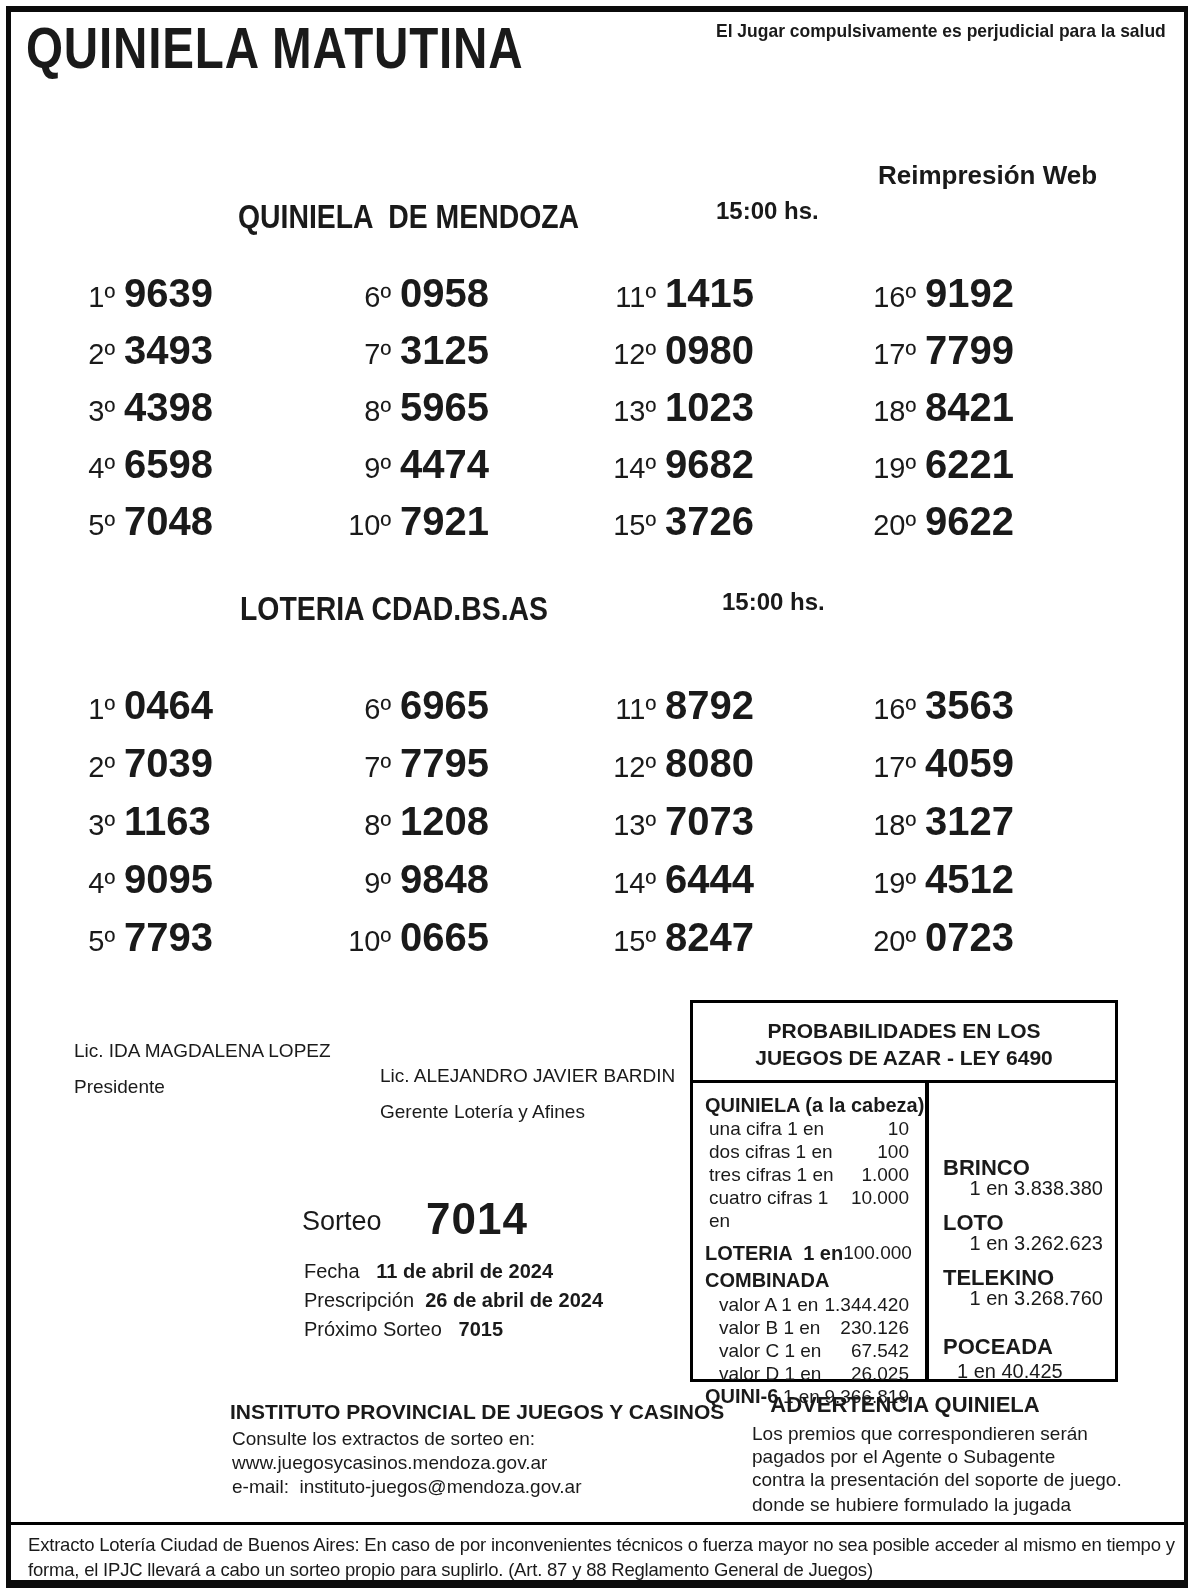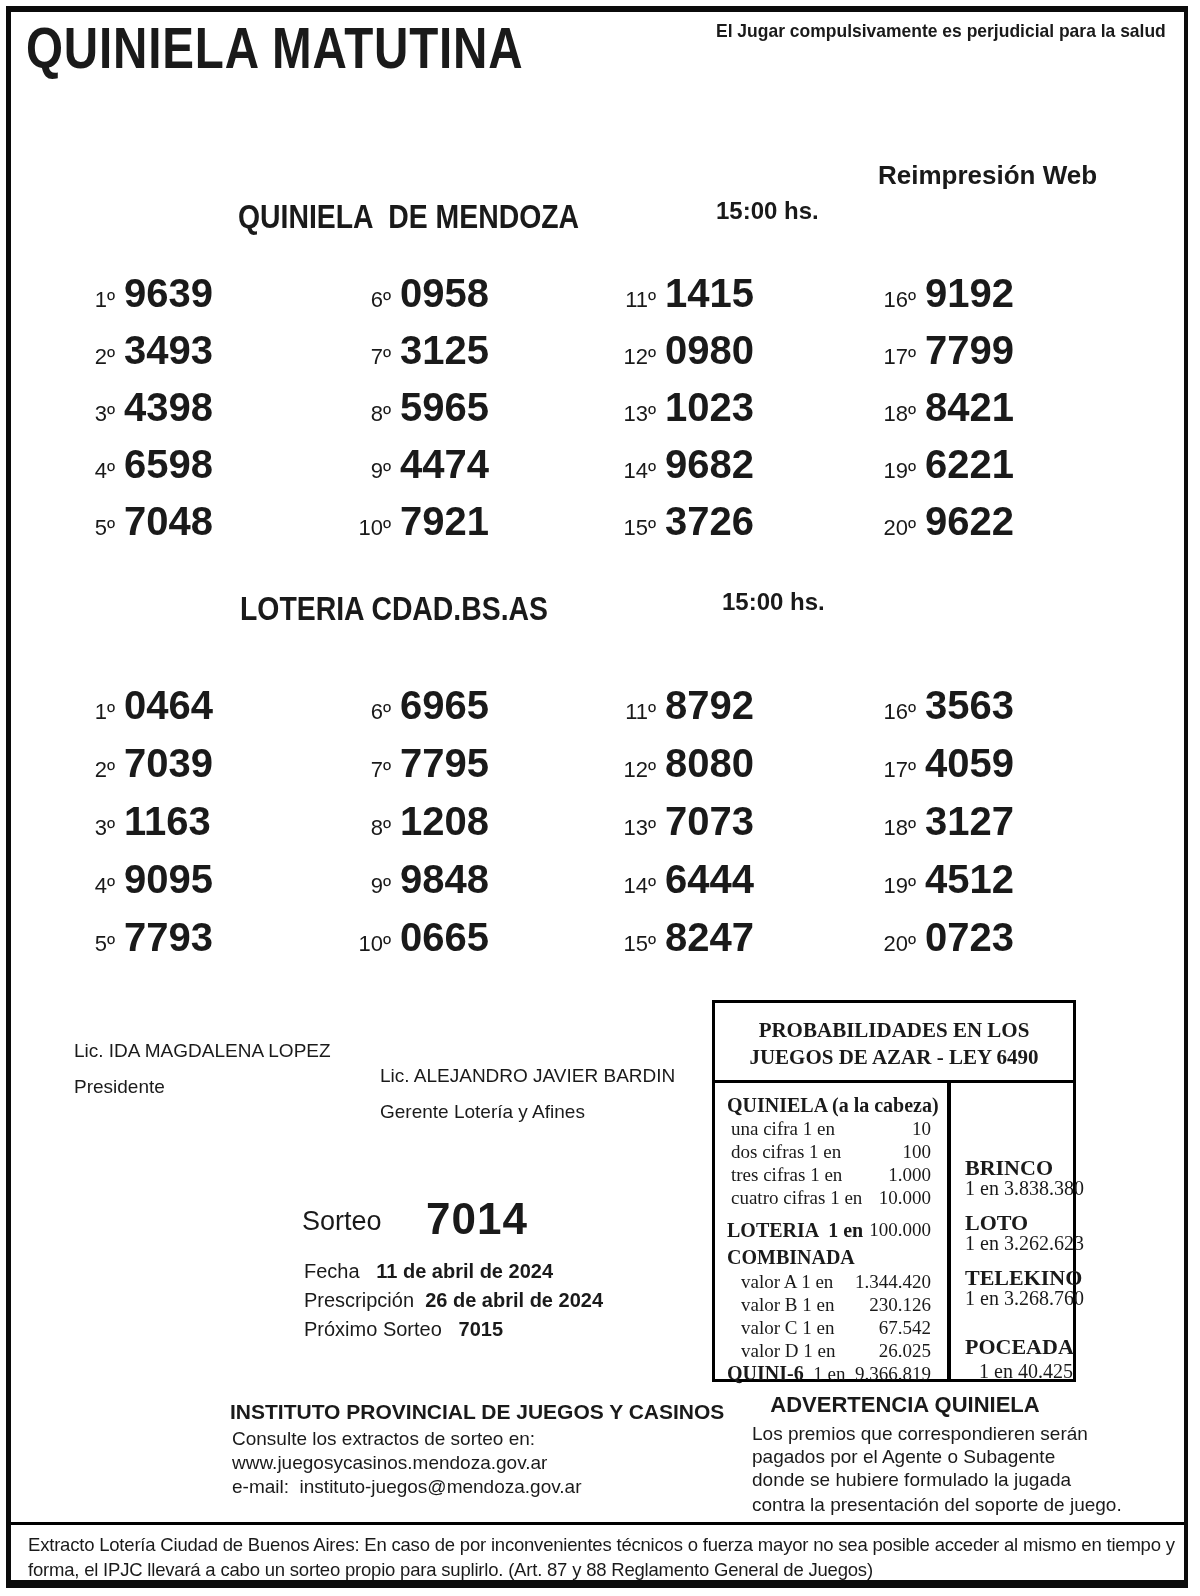--- a/index.html
+++ b/index.html
@@ -35,34 +35,34 @@
   .mz-time { left:716px; top:197px; }
   .bs-time { left:722px; top:588px; }
   .grid {
     display:grid; grid-auto-flow:column;
     grid-template-columns:276px 265px 260px 199px;
     left:60px; width:1010px;
   }
   .mz-grid { top:266px; grid-template-rows:repeat(5,57px); }
   .bs-grid { top:678px; grid-template-rows:repeat(5,58px); }
   .cell { display:flex; align-items:baseline; padding-top:5px; }
-  .pos { width:55px; text-align:right; font-size:22px; white-space:pre; }
+  .pos { width:55px; text-align:right; font-size:29px; white-space:pre; }
   .num { margin-left:9px; font-size:40px; font-weight:700; white-space:pre; }
   .sig { font-size:19px; }
   .sig-1 { left:74px; top:1040px; }
   .sig-2 { left:380px; top:1065px; }
   .sig-role { margin-top:14px; }
   .sorteo-label { left:302px; top:1206px; font-size:27px; }
   .sorteo-num  { left:426px; top:1194px; font-size:44px; font-weight:700; letter-spacing:1px; }
   .draw-line { font-size:20px; white-space:pre; }
   .draw-line b { font-weight:700; }
   .dl-1 { left:304px; top:1260px; }
   .dl-2 { left:304px; top:1289px; }
   .dl-3 { left:304px; top:1318px; }
-  .prob-box { left:712px; top:1000px; width:364px; height:382px; border:3px solid #000;font-family:Liberation Serif, serif; }
+  .prob-box { left:690px; top:1000px; width:428px; height:382px; border:3px solid #000; }
   .prob-head {
     height:80px; border-bottom:3px solid #000; text-align:center;
     font-weight:700; font-size:21px; line-height:27px; padding-top:14px; white-space:pre;
   }
   .prob-cols { display:flex; height:296px; }
   .prob-left {
     width:236px; min-width:236px; border-right:4px solid #000;
     padding:10px 16px 8px 12px; display:flex; flex-direction:column; font-size:19px;
   }
   .p-hdr { font-weight:700; font-size:20px; line-height:24px; white-space:pre; }
@@ -410,21 +410,21 @@
 
 <div class="abs inst-title">INSTITUTO PROVINCIAL DE JUEGOS Y CASINOS</div>
 <div class="abs inst-line il-1">Consulte los extractos de sorteo en:</div>
 <div class="abs inst-line il-2">www.juegosycasinos.mendoza.gov.ar</div>
 <div class="abs inst-line il-3">e-mail:  instituto-juegos@mendoza.gov.ar</div>
 
 <div class="abs adv-title">ADVERTENCIA QUINIELA</div>
 <div class="abs adv-lines">
   <div>Los premios que correspondieren serán</div>
   <div>pagados por el Agente o Subagente</div>
+  <div>contra la presentación del soporte de juego.</div>
   <div>donde se hubiere formulado la jugada</div>
-  <div>contra la presentación del soporte de juego.</div>
 </div>
 
 <div class="abs footer-rule"></div>
 <div class="abs footer-text">
   <div>Extracto Lotería Ciudad de Buenos Aires: En caso de por inconvenientes técnicos o fuerza mayor no sea posible acceder al mismo en tiempo y</div>
   <div>forma, el IPJC llevará a cabo un sorteo propio para suplirlo. (Art. 87 y 88 Reglamento General de Juegos)</div>
 </div>
 
 </body></html>

